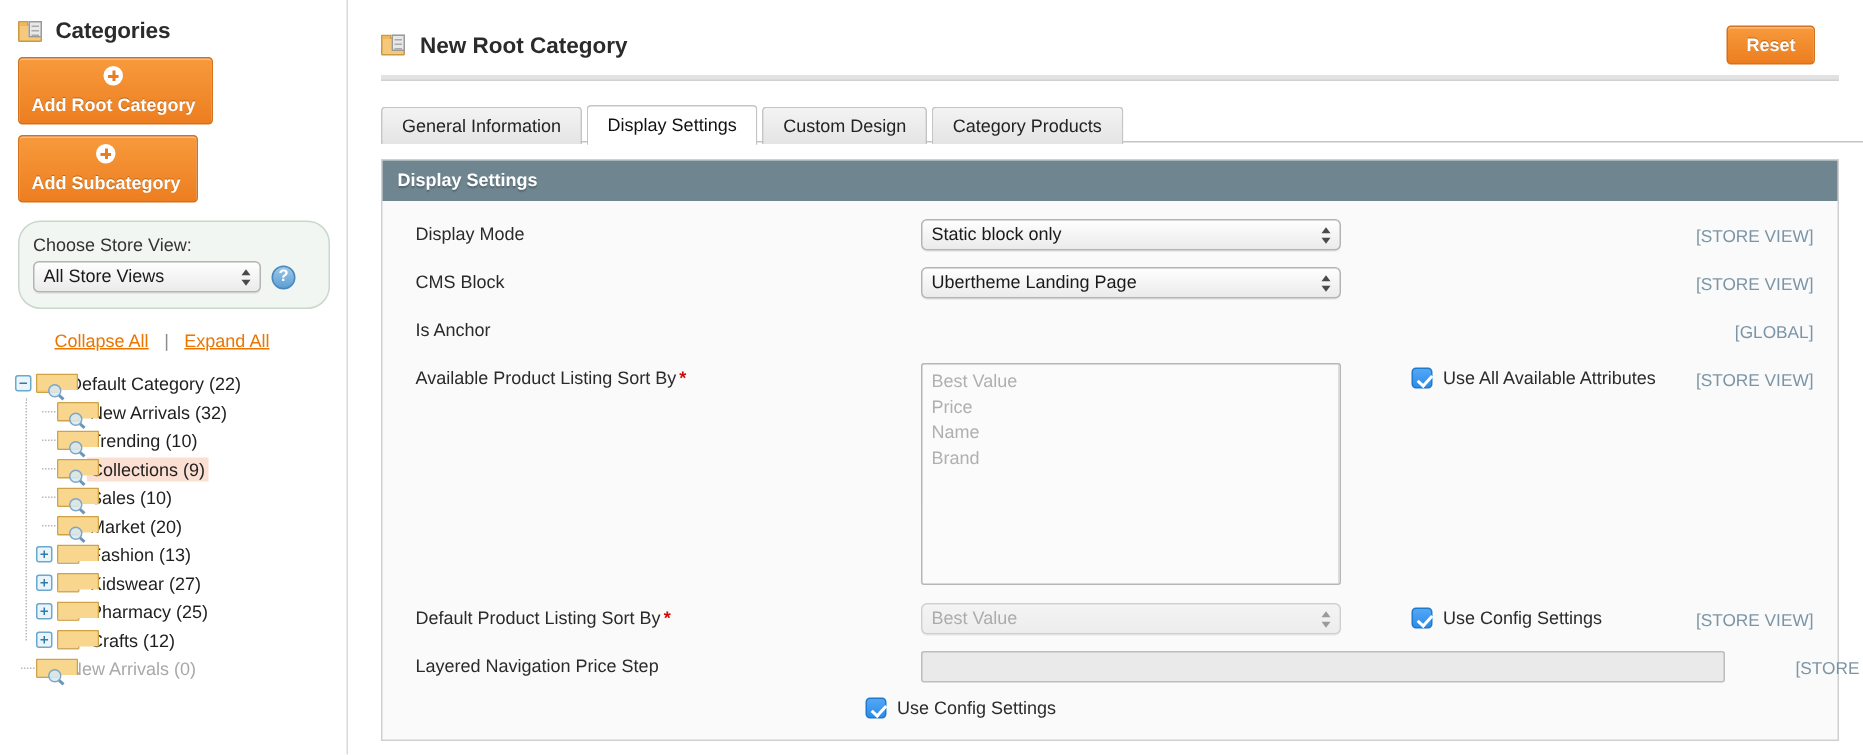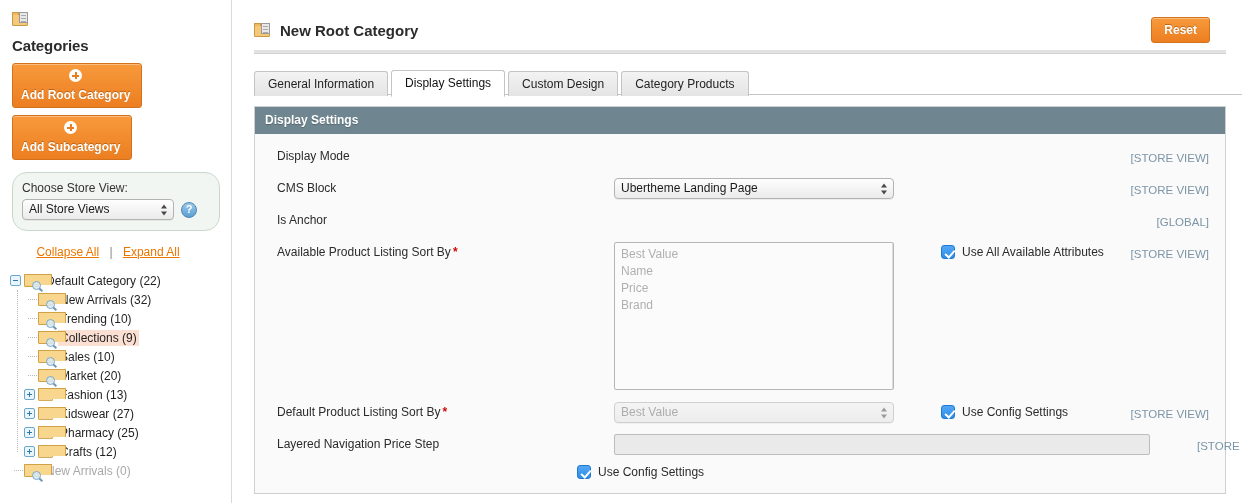--- a/index.html
+++ b/index.html
@@ -23,25 +23,24 @@
     position: relative;
   }
   .sidebar-divider {
     position: absolute;
     right: 0; top: 0; bottom: 0;
     width: 1px;
     background: #d9d9d9;
   }
 
   .cat-heading {
-    display: flex; align-items: flex-start;
+    display: flex; align-items: flex-end;
     gap: 7px;
     padding: 2px 0 0 12px;
     margin-bottom: 9px;
-    flex-direction: column;
   }
   .cat-heading-text {
     font-size: 15px; font-weight: bold; color: #2b2b2b;
     letter-spacing: -0.1px;
   }
 
   
   .ic-folderpage { position: relative; width: 18px; height: 15px; flex: 0 0 18px; }
   .ic-folderpage .fback {
     position: absolute; left: 0; top: 2px; width: 16px; height: 12px;
@@ -585,20 +584,28 @@
         <div class="tab"><span>Custom Design</span></div>
         <div class="tab"><span>Category Products</span></div>
       </div>
 
     <div class="fieldset">
       <div class="fieldset-head">Display Settings</div>
       <div class="fieldset-body">
 
         <div class="frow">
           <div class="flabel">Display Mode</div>
+          <div class="fctrl">
+            <span class="sel-wrap">
+              <select class="mac-select wide">
+                <option>Static block only</option>
+              </select>
+              <span class="stepper"></span>
+            </span>
+          </div>
           <div class="fextra">
             <span class="scope">[STORE VIEW]</span>
           </div>
         </div>
 
         <div class="frow">
           <div class="flabel">CMS Block</div>
           <div class="fctrl">
             <span class="sel-wrap">
               <select class="mac-select wide">
@@ -619,22 +626,22 @@
           </div>
         </div>
 
         <div class="frow" style="margin-bottom:12px">
           <div class="flabel">
             <span>Available Product Listing Sort By</span><span class="req">*</span>
           </div>
           <div class="fctrl">
             <div class="multiselect" id="avail-ms">
                 <div class="opt">Best Value</div>
+                <div class="opt">Price</div>
                 <div class="opt">Name</div>
-                <div class="opt">Price</div>
                 <div class="opt">Brand</div>
               </div>
           </div>
           <div class="fextra">
             <span class="cbox"></span>
             <span class="cb-label">Use All Available Attributes</span>
             <span class="scope">[STORE VIEW]</span>
           </div>
         </div>
 

